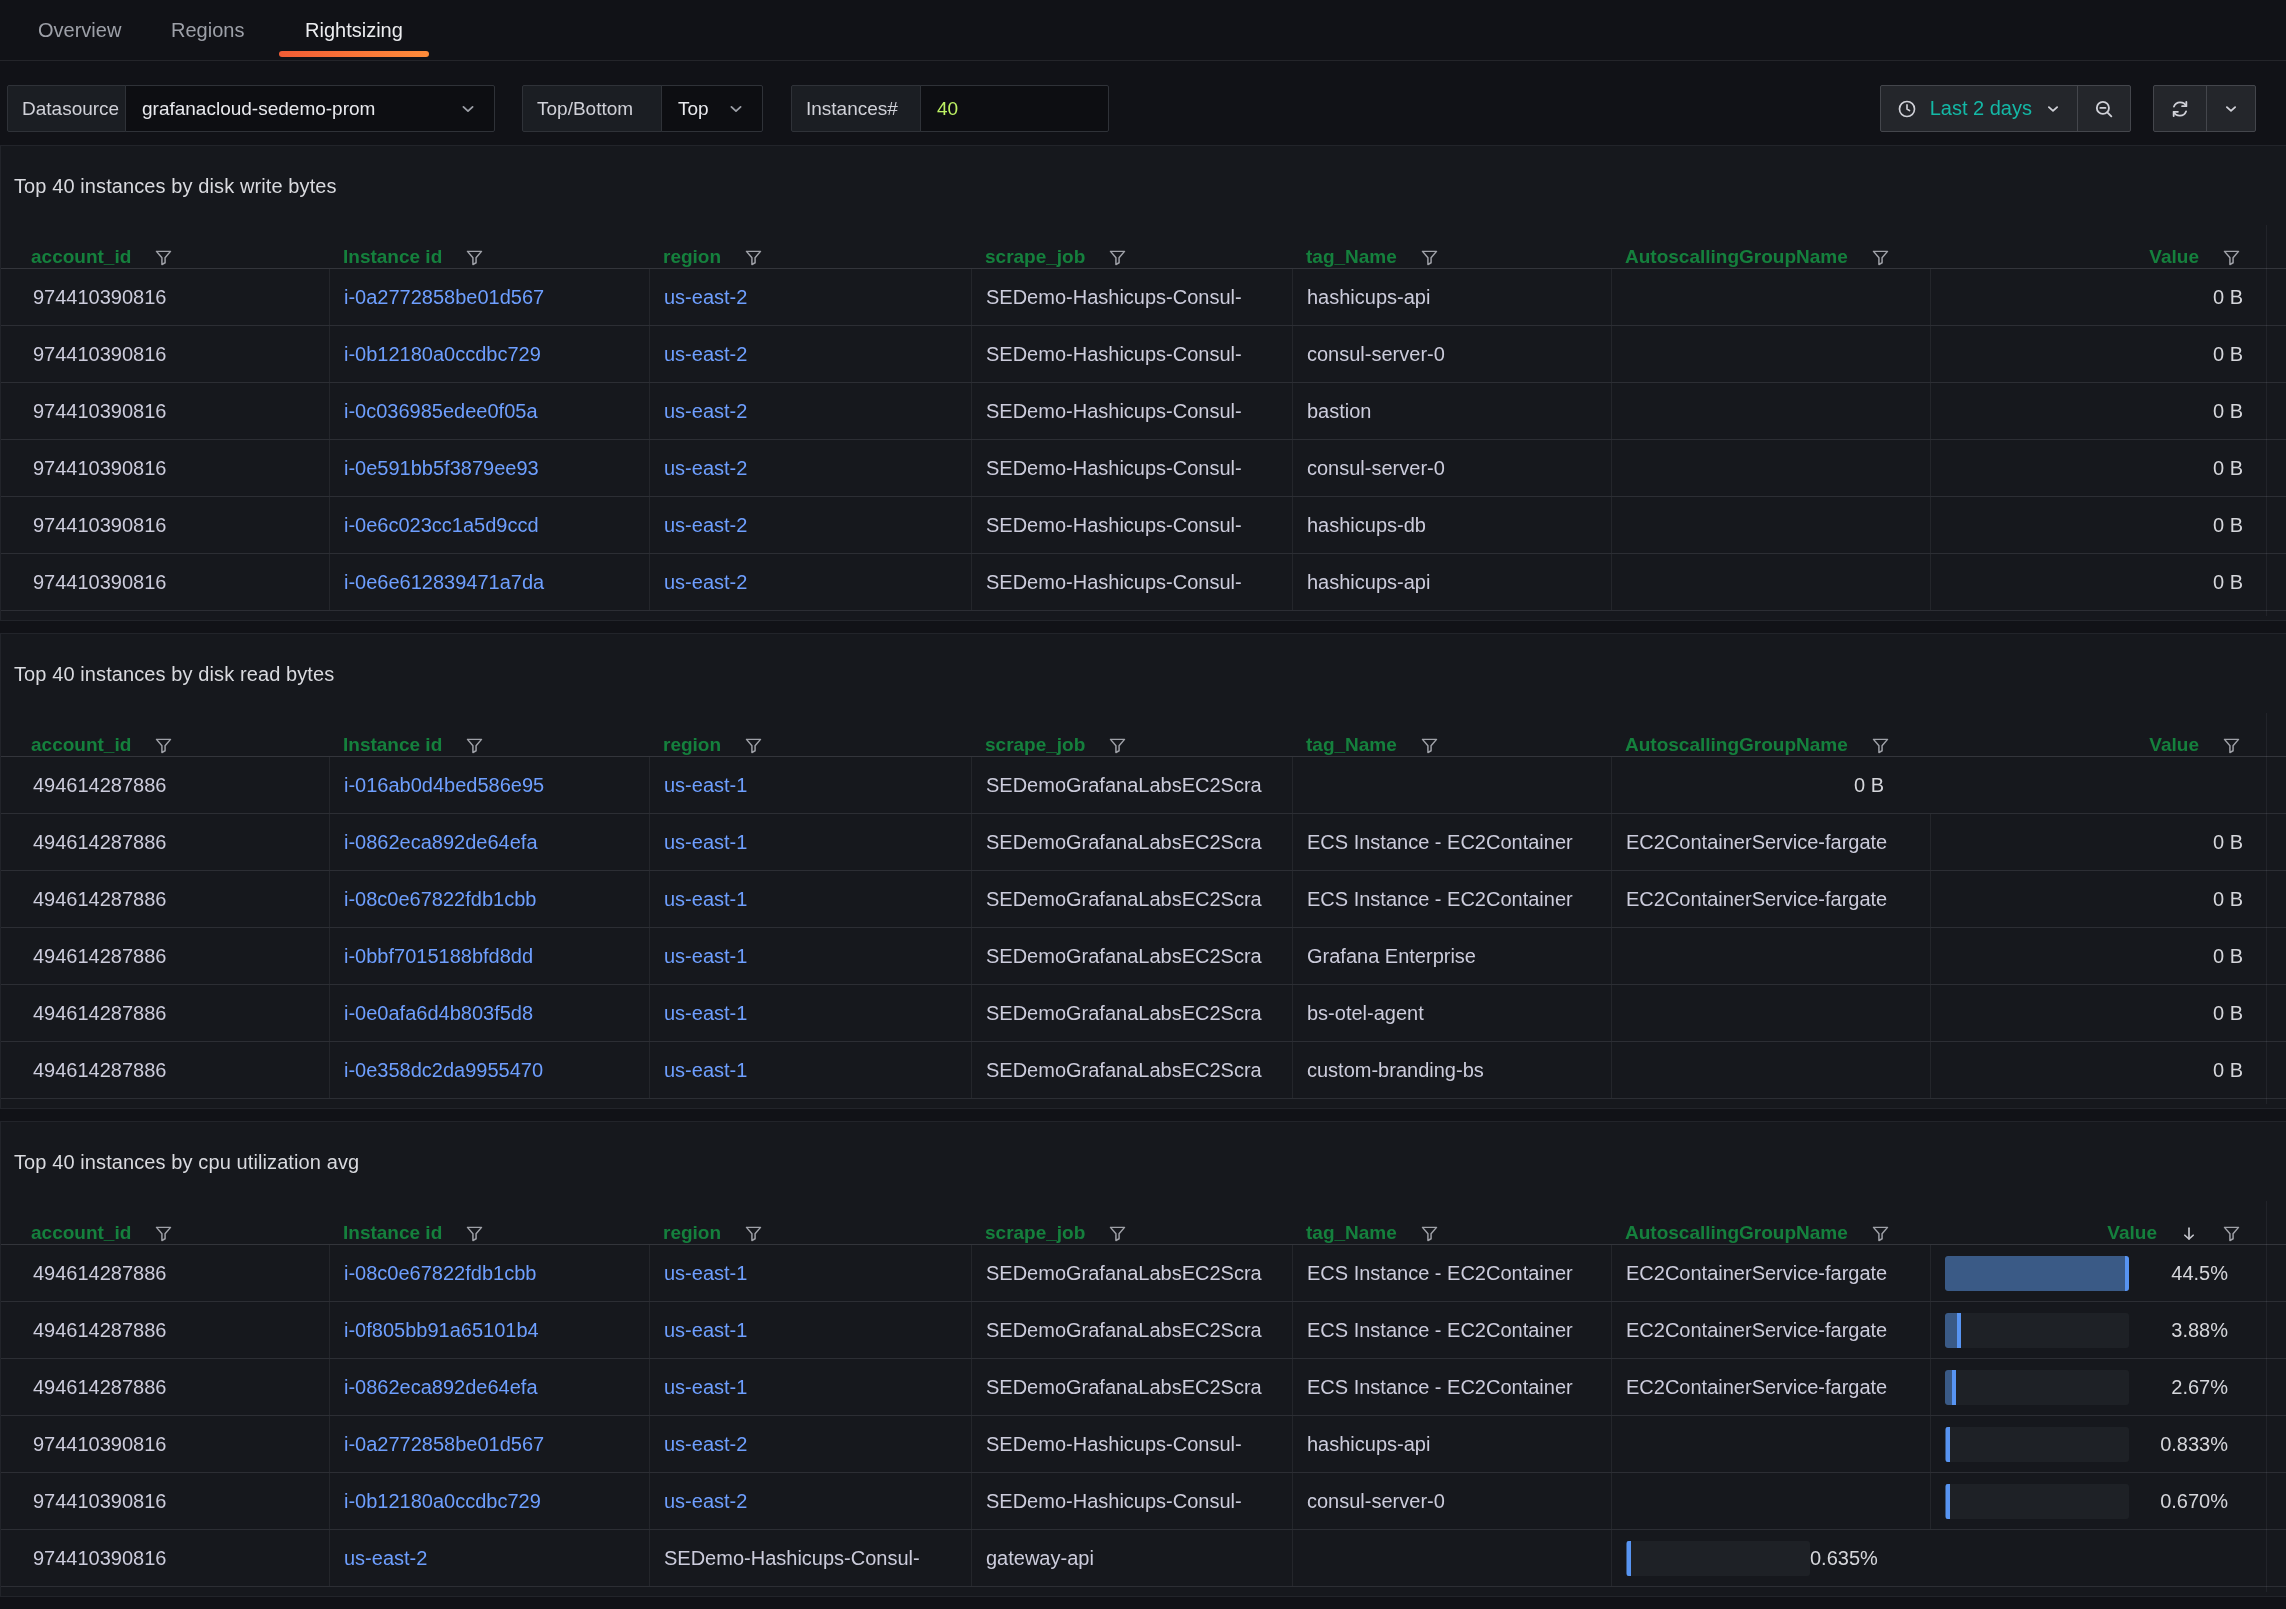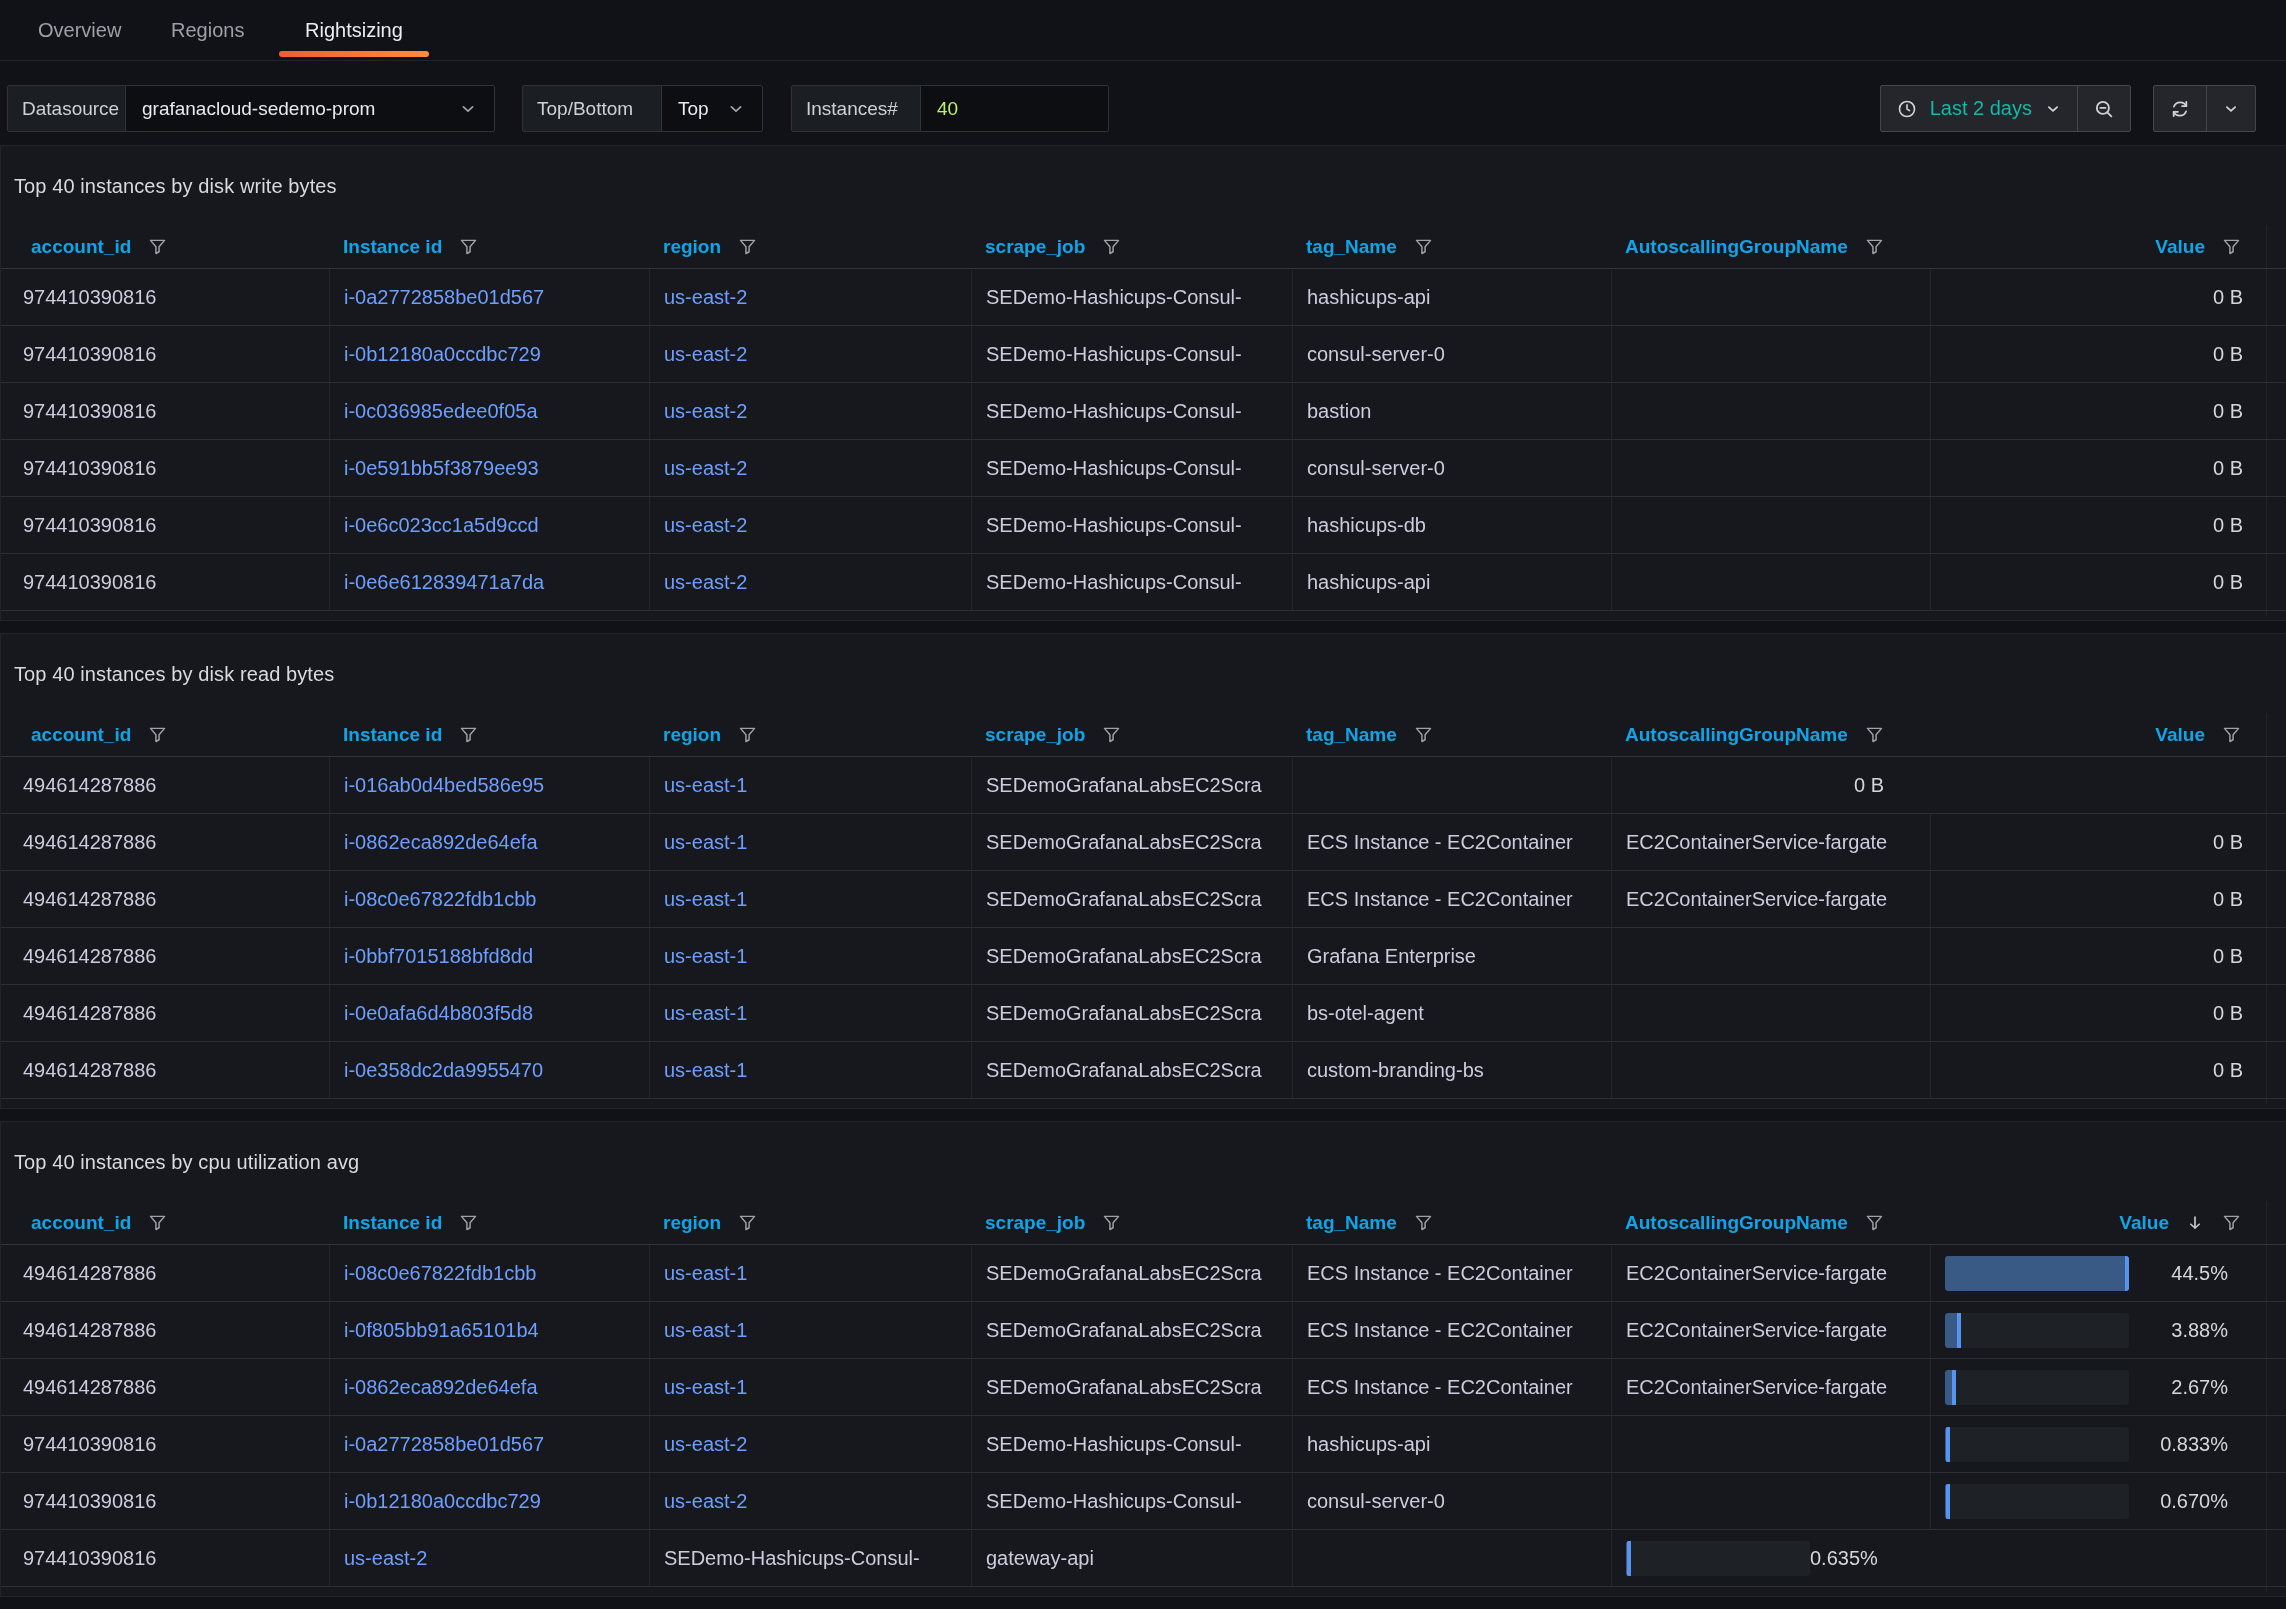--- a/index.html
+++ b/index.html
@@ -47,32 +47,32 @@
   
   .panel { position:absolute; left:0; width:2287px; height:476px;
            background:#16181D; border:1px solid rgba(204,204,220,0.07); }
   .panel::after { content:""; position:absolute; right:19px; top:79px; bottom:4px; width:1px;
            background:rgba(204,204,220,0.07); }
   .panel-title { position:absolute; top:29px; left:13px; font-size:20px; font-weight:500;
            color:#D9DADF; letter-spacing:0.1px; }
   .tgrid { display:grid; grid-template-columns:328px 320px 322px 321px 319px 319px 359px; }
   .thead { position:absolute; top:79px; left:0; width:2285px; height:44px;
            border-bottom:1px solid rgba(204,204,220,0.16); }
-  .th { display:flex; align-items:center; gap:16px; padding-left:14px;
-        font-size:19px; font-weight:700; color:#0ea5e9; cursor:pointer; white-space:nowrap; overflow:hidden; }
+  .th { display:flex; align-items:flex-end; gap:22px; padding-left:14px;
+        font-size:19px; font-weight:700; color:#15803d; cursor:pointer; white-space:nowrap; overflow:hidden; }
   .th:first-child { padding-left:30px; }
   .th.right { justify-content:flex-end; padding-right:47px; }
   .funnel { color:#9FA1A8; flex:none; }
   .sort-arrow { color:#C7C8CF; flex:none; }
 
   .tbody { position:absolute; top:123px; left:0; width:2285px; }
   .trow { height:57px; border-bottom:1px solid rgba(204,204,220,0.12); }
   .cell { display:flex; align-items:center; padding-left:14px; font-size:20px;
           color:#CCCCDC; white-space:nowrap; overflow:hidden; }
-  .cell:first-child { padding-left:22px; }
+  .cell:first-child { padding-left:32px; }
   .cell + .cell { border-left:1px solid rgba(204,204,220,0.08); }
   .cell a { color:#6E9FFF; text-decoration:none; cursor:pointer; }
   .cell.right { justify-content:flex-end; padding-right:46px; color:#D5D6DB; }
   .cell.gaugecell { padding:0 0 0 14px; }
   .gauge { width:184px; height:35px; flex:none; background:#1E2126; border-radius:3px;
            position:relative; overflow:hidden; }
   .gauge-fill { position:absolute; left:0; top:0; bottom:0; background:#3A5A86;
            border-right:4px solid #5794F2; border-radius:2px 0 0 2px; }
   .pct { flex:1; text-align:right; padding-right:61px; color:#D5D6DB; font-size:20px; }
 

